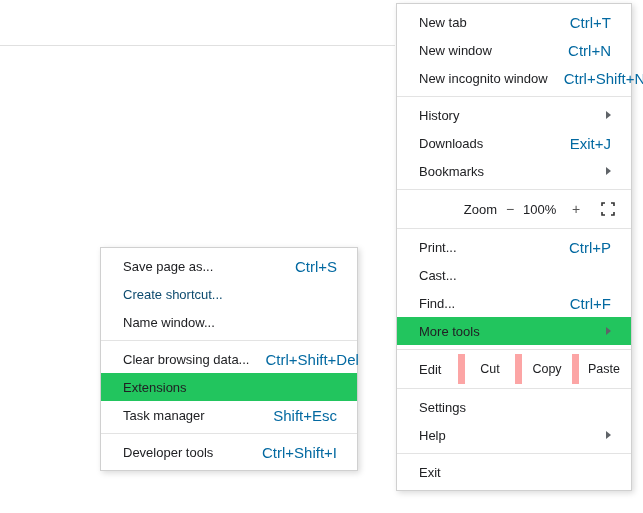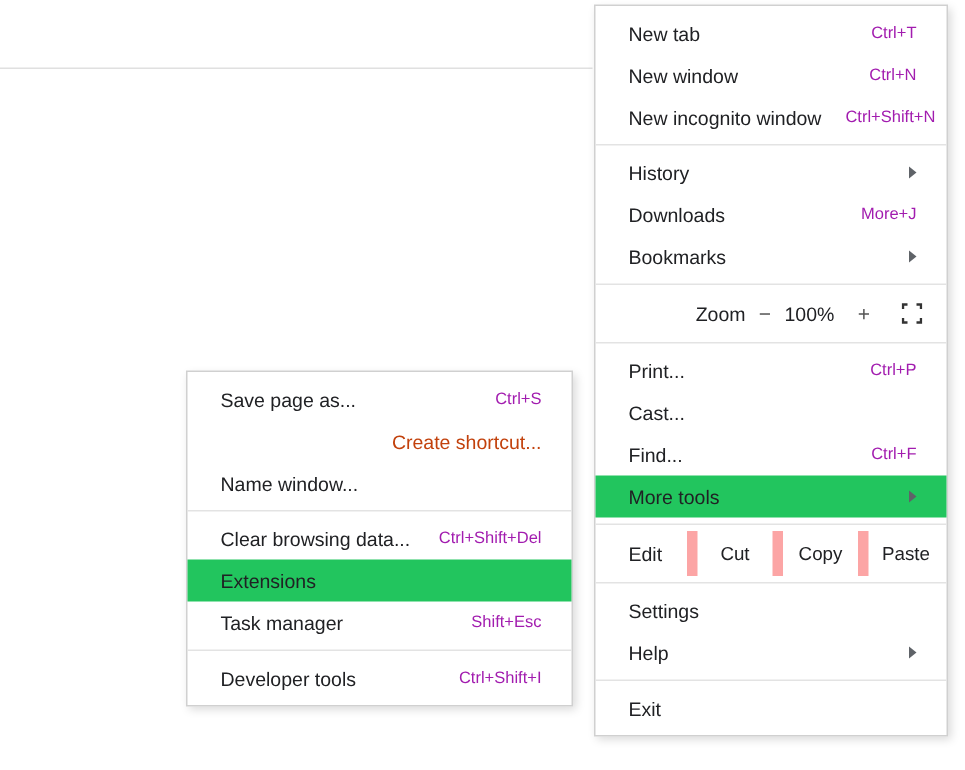--- a/index.html
+++ b/index.html
@@ -36,48 +36,47 @@
     box-shadow: 2px 2px 6px rgba(0,0,0,0.15);
     padding: 4px 0;
   }
   .main-menu {
     top: 3px;
     left: 396px;
     width: 234px;
   }
   .sub-menu {
     top: 247px;
-    left: 124px;
+    left: 100px;
     width: 256px;
   }
 
   .item {
     display: flex;
     align-items: center;
     height: 28px;
     padding: 0 20px 0 22px;
     cursor: default;
   }
   .item.highlight {
     background: #22c55e;
   }
   .item .label {
     flex: 1;
     white-space: nowrap;
   }
   .item .shortcut {
-    color: #a21caf;
-    font-size: 11px;
+    color: #0369a1;
+    font-size: 15px;
     margin-left: 16px;
     white-space: nowrap;
     text-align: center;
   }
   .item.disabled .label {
-    color: #c2410c;
-    text-align: right;
+    color: #0c4a6e;
   }
   .triangle {
     width: 0;
     height: 0;
     border-top: 4px solid transparent;
     border-bottom: 4px solid transparent;
     border-left: 5px solid #5f6368;
     margin-left: 8px;
   }
   .sep {
@@ -170,21 +169,21 @@
     </div>
 
     <div class="sep"></div>
 
     <div class="item">
       <span class="label">History</span>
       <span class="triangle"></span>
     </div>
     <div class="item">
       <span class="label">Downloads</span>
-      <span class="shortcut">More+J</span>
+      <span class="shortcut">Exit+J</span>
     </div>
     <div class="item">
       <span class="label">Bookmarks</span>
       <span class="triangle"></span>
     </div>
 
     <div class="sep"></div>
 
     <div class="zoom-row">
       <span class="zlabel">Zoom</span>

